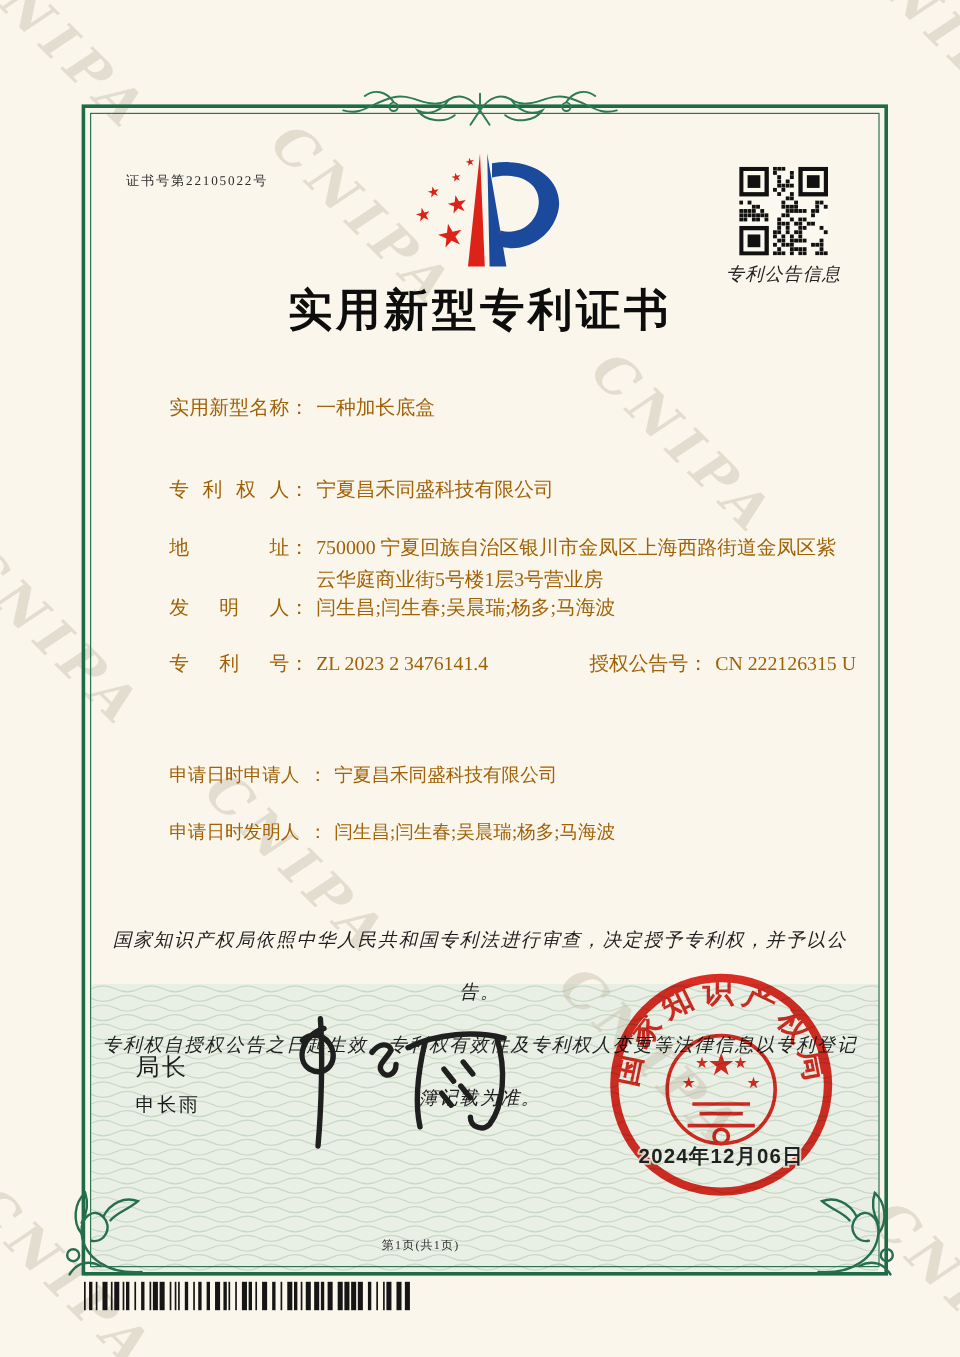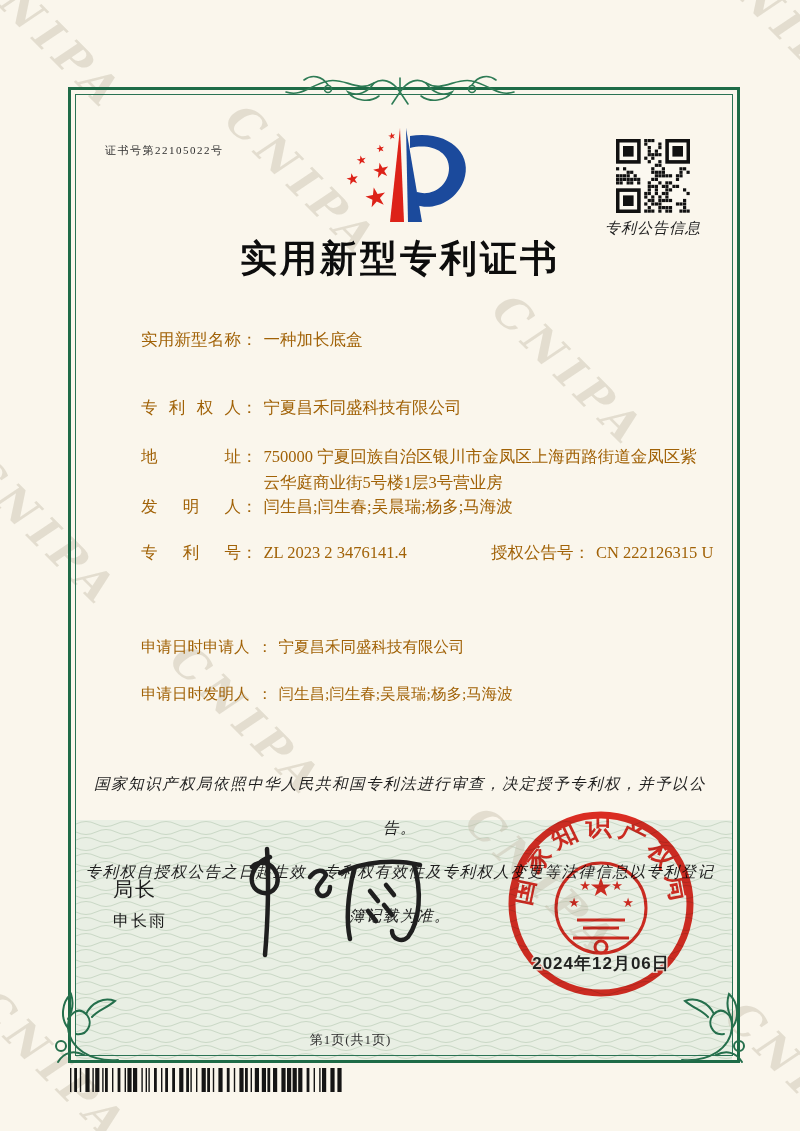--- a/index.html
+++ b/index.html
@@ -51,21 +51,21 @@
                 font-size:20px;letter-spacing:2px;color:#1c1c1c;}
   .signer-name{position:absolute;left:113px;top:911px;z-index:4;font-family:"Liberation Sans","DejaVu Sans",sans-serif;
                font-size:16px;letter-spacing:2px;color:#1c1c1c;}
   .sig{position:absolute;left:218px;top:843px;z-index:4;}
 
   
   .seal{position:absolute;left:505px;top:808px;z-index:5;mix-blend-mode:multiply;}
 
   
   .footer{position:absolute;left:0;top:1031px;width:701px;z-index:4;text-align:center;
-          font-size:13px;letter-spacing:1px;color:#2e2e2e;}
+          font-size:10px;letter-spacing:1px;color:#2e2e2e;}
   .barcode{position:absolute;left:70px;top:1068px;z-index:4;}
 </style>
 </head>
 <body>
 
 <div class="page">
 
   <div class="band">
     <svg id="waves" width="656" height="242" viewBox="0 0 656 242">
         <path d="M0,4 q10,-5 20,0 q10,5 20,0 q10,-5 20,0 q10,5 20,0 q10,-5 20,0 q10,5 20,0 q10,-5 20,0 q10,5 20,0 q10,-5 20,0 q10,5 20,0 q10,-5 20,0 q10,5 20,0 q10,-5 20,0 q10,5 20,0 q10,-5 20,0 q10,5 20,0 q10,-5 20,0 q10,5 20,0 q10,-5 20,0 q10,5 20,0 q10,-5 20,0 q10,5 20,0 q10,-5 20,0 q10,5 20,0 q10,-5 20,0 q10,5 20,0 q10,-5 20,0 q10,5 20,0 q10,-5 20,0 q10,5 20,0 q10,-5 20,0 q10,5 20,0 q10,-5 20,0 q10,5 20,0" stroke="#c5d5c2" stroke-width="1" fill="none" opacity="0.9"></path>

